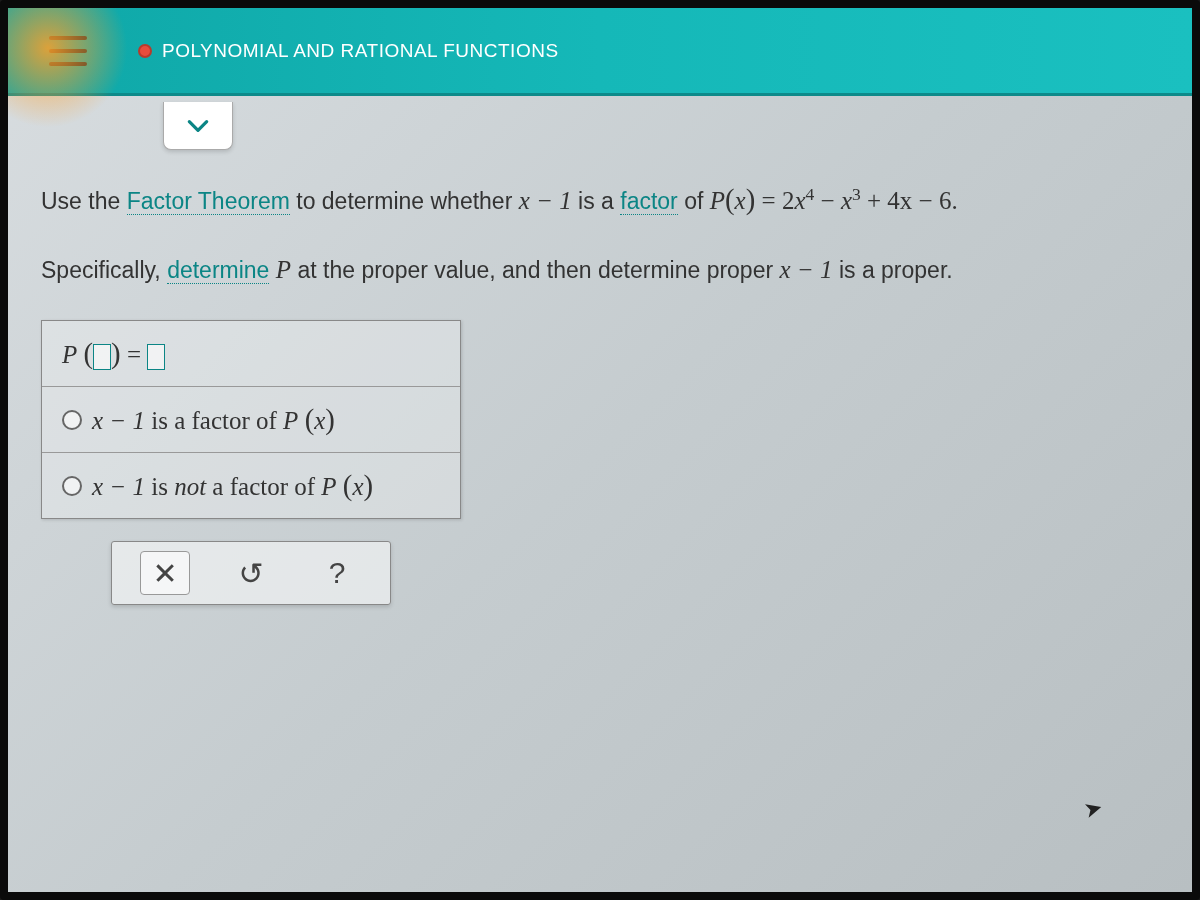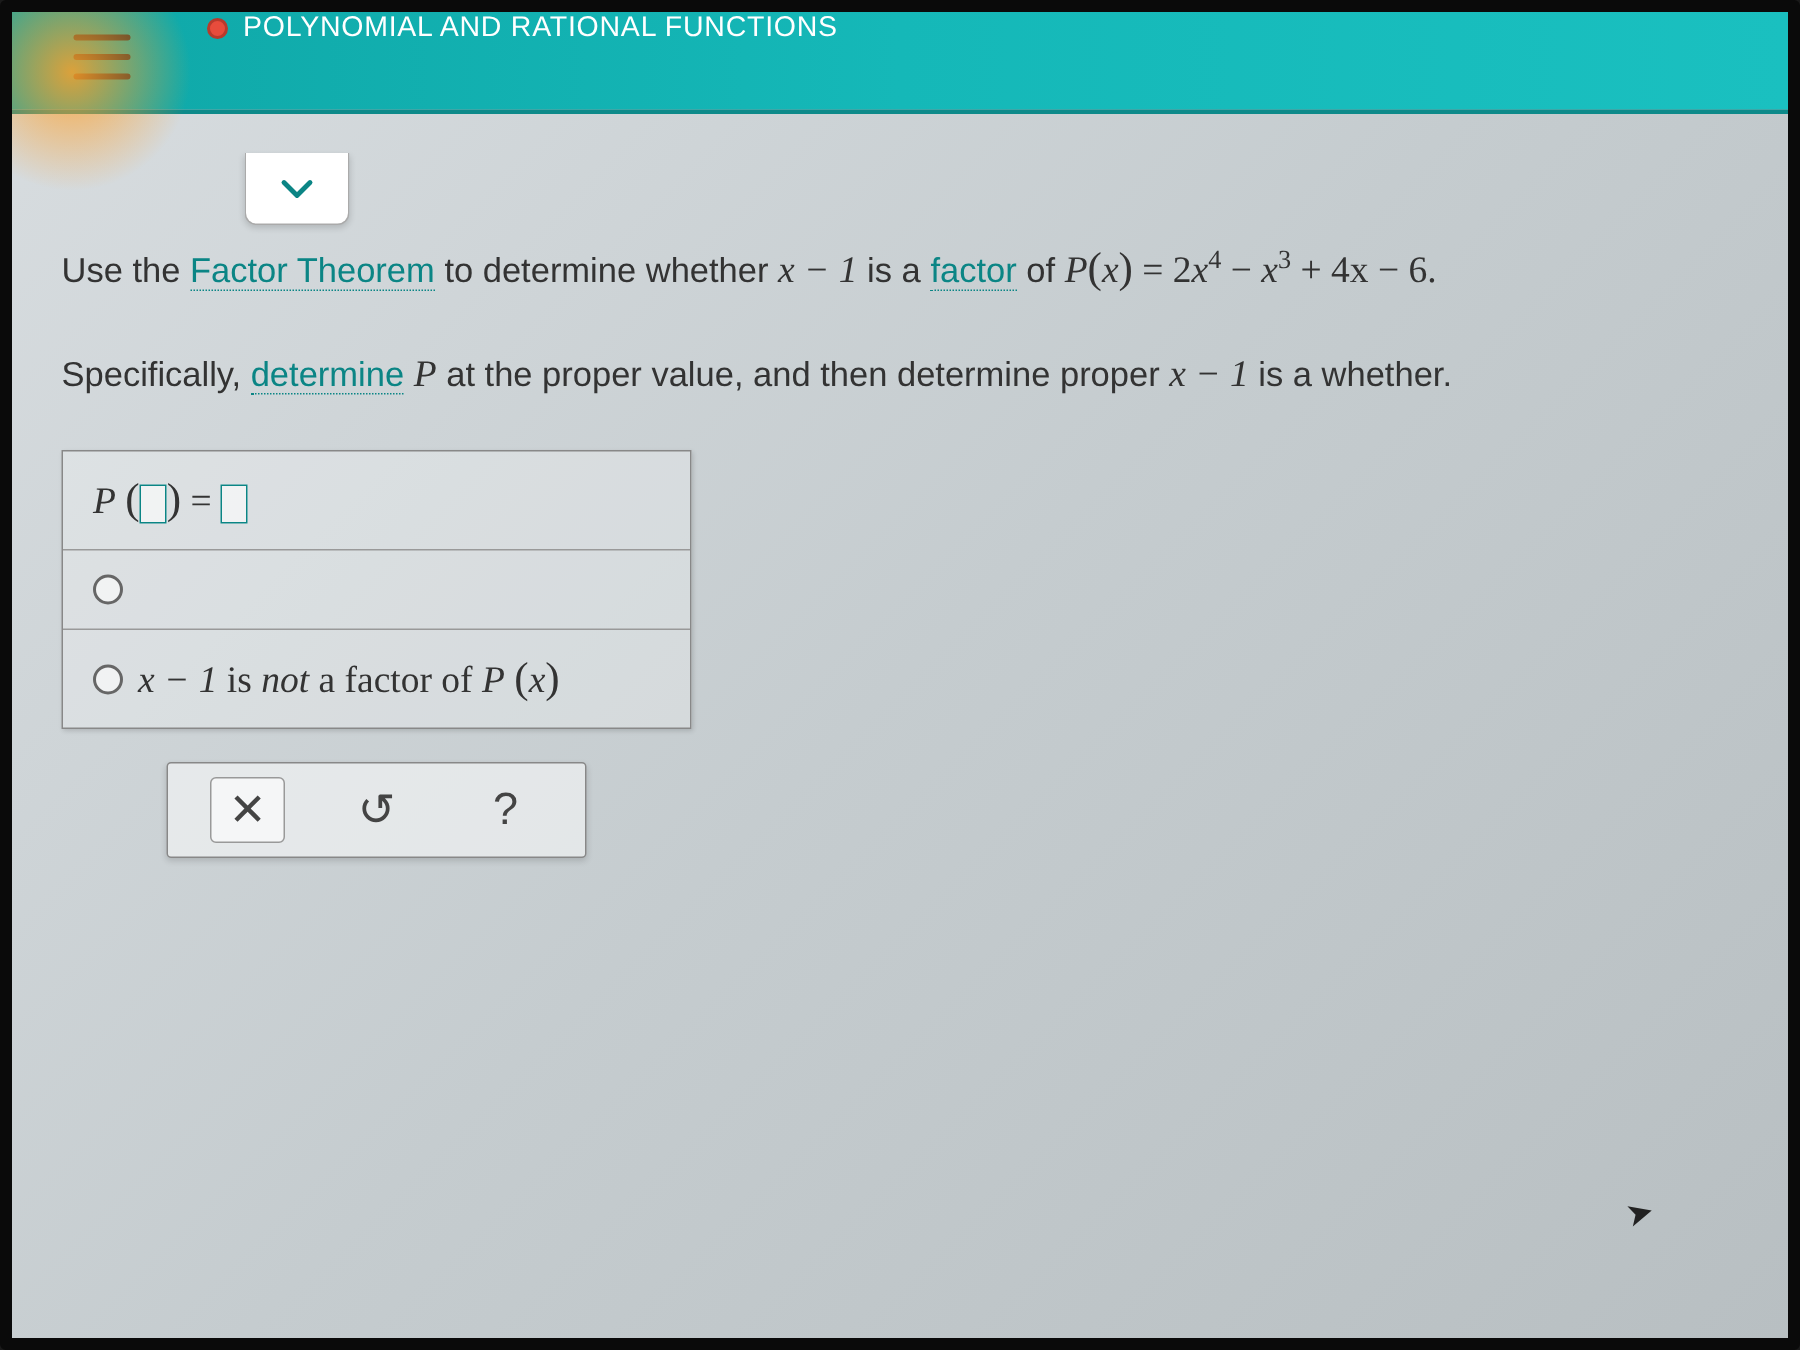--- a/index.html
+++ b/index.html
@@ -23,23 +23,24 @@
     position: absolute;
     top: -40px; left: -40px;
     width: 160px; height: 160px;
     background: radial-gradient(circle, rgba(255,160,40,0.85) 0%, rgba(255,160,40,0) 70%);
     pointer-events: none;
     z-index: 50;
   }
   
   .header {
     position: relative;
-    height: 68px;
+    height: 88px;
     background: linear-gradient(90deg, #0fa7a7 0%, #15b8b8 50%, #1ac0c0 100%);
     display: flex;
+    align-items: center;
     border-bottom: 3px solid #0d8a8a;
     padding-left: 30px;
   }
   .hamburger {
     width: 60px; height: 60px;
     display: flex; flex-direction: column;
     justify-content: center; align-items: center;
     gap: 9px;
     margin-right: 40px;
     cursor: pointer;
@@ -204,34 +205,37 @@
         <span class="mathit">P</span><span class="paren">(</span><span class="mathit">x</span><span class="paren">)</span><span> = 2</span><span class="mathit">x</span><sup>4</sup> − <span class="mathit">x</span><sup>3</sup> <span>+ 4x − 6.</span>
       </span>
     </div>
 
     <div class="question-line">
       <span>Specifically, </span>
       <span class="link">determine</span>
       <span class="math mathit"> P</span>
       <span> at the proper value, and then determine proper </span>
       <span class="math mathit">x − 1</span>
-      <span> is a whether.</span>
+      <span> is a proper.</span>
     </div>
 
     <div class="answer-box">
       <div class="answer-row">
         <span class="math">
           <span class="mathit">P</span>
           <span class="paren">(</span><span class="input-slot"></span><span class="paren">)</span>
           <span> = </span>
           <span class="input-slot"></span>
         </span>
       </div>
       <div class="answer-row">
         <div class="radio"></div>
+        <span class="math">
+          <span class="mathit">x − 1</span><span class="notital"> is a factor of </span><span class="mathit">P</span> <span class="paren">(</span><span class="mathit">x</span><span class="paren">)</span>
+        </span>
       </div>
       <div class="answer-row">
         <div class="radio"></div>
         <span class="math">
           <span class="mathit">x − 1</span><span class="notital"> is </span><em class="notital" style="font-style:italic">not</em><span class="notital"> a factor of </span><span class="mathit">P</span> <span class="paren">(</span><span class="mathit">x</span><span class="paren">)</span>
         </span>
       </div>
     </div>
 
     <div class="actions">

